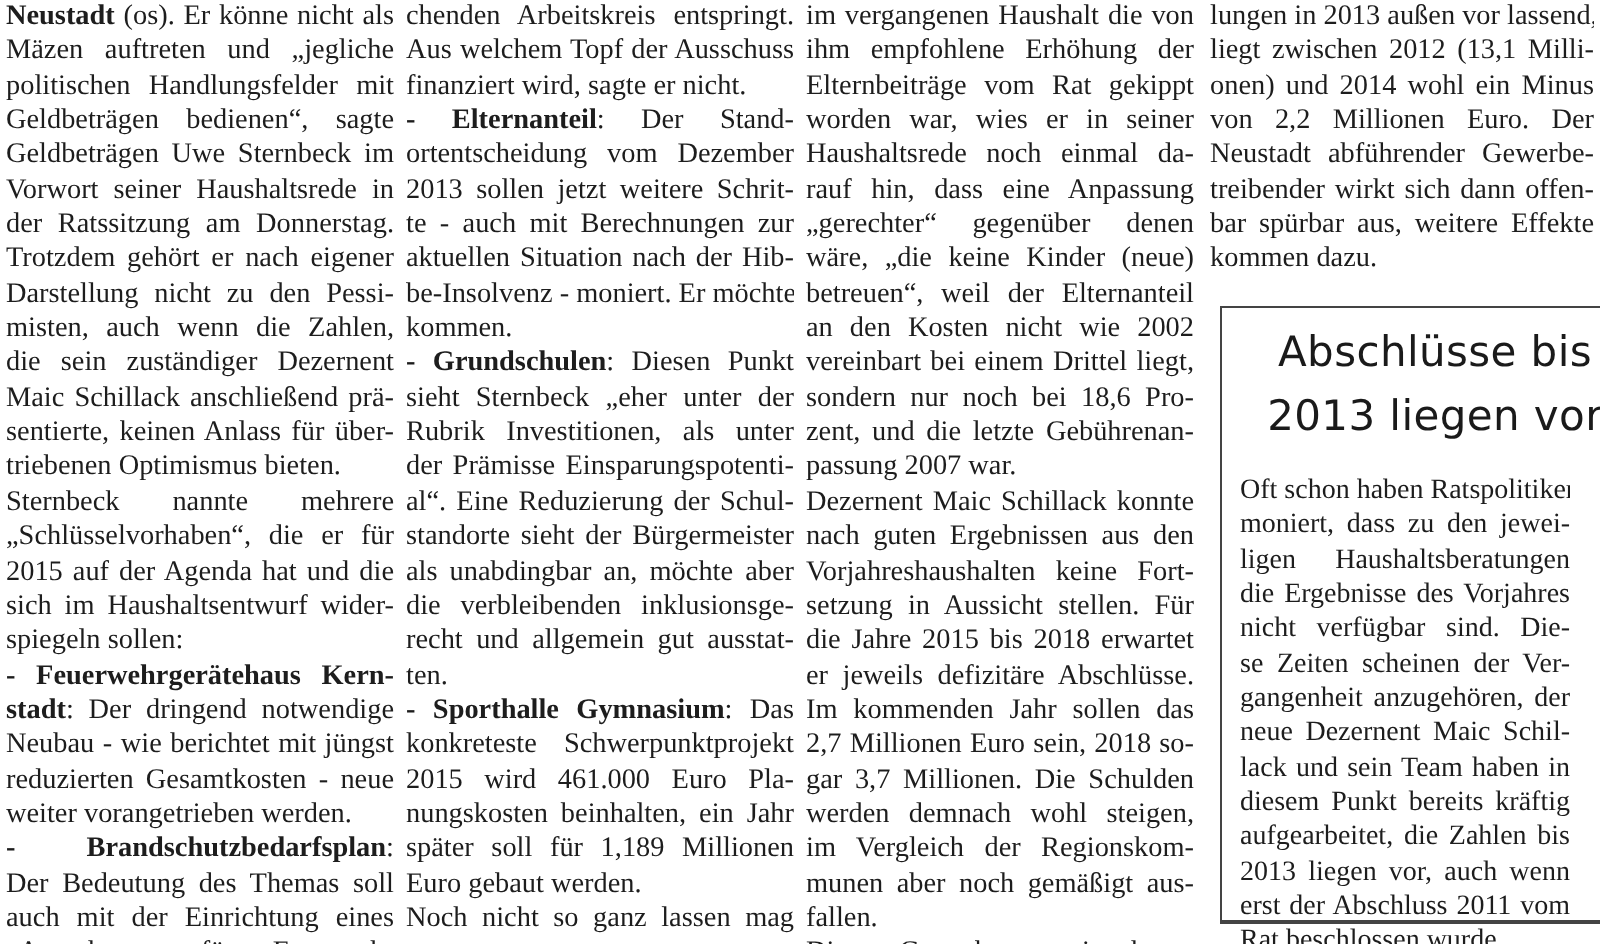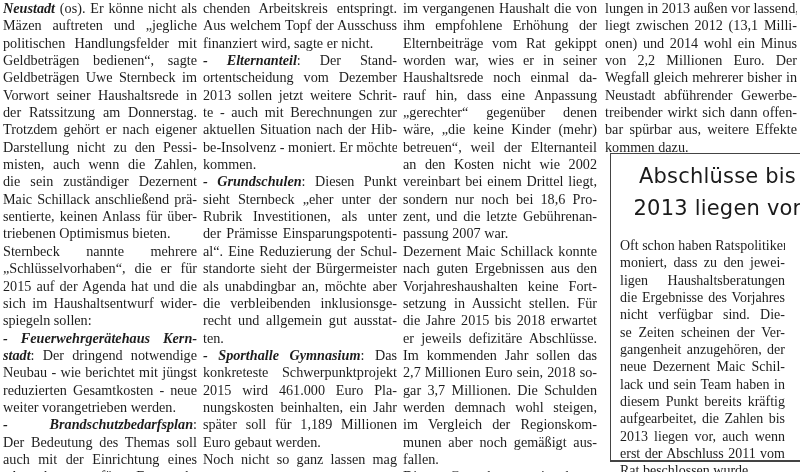--- a/index.html
+++ b/index.html
@@ -2,21 +2,21 @@
 <html><head>
 <meta charset="utf-8">
 <style>
   html, body { margin:0; padding:0; background:#ffffff; }
   body { width:800px; height:472px; overflow:hidden; position:relative;
          font-family:"Liberation Serif", serif; color:#1d1d1d; }
   .col { position:absolute; top:0; width:194px; }
   .line { height:17.35px; line-height:17.35px; font-size:14.2px; white-space:nowrap;
           text-align:justify; text-align-last:justify; overflow:hidden; }
   .line.last { text-align-last:left; }
-  .line b { font-weight:bold;font-style:italic; }
+  .line b { font-weight:bold; }
   #c1 { left:3px; }
   #c2 { left:203px; }
   #c3 { left:403px; }
   #c4 { left:605px; width:192px; }
   .box { position:absolute; left:610px; top:153px; width:216px; height:309px;
          border:1.5px solid #444; border-right-width:2.5px; border-bottom-width:2.5px; box-sizing:border-box; }
   .box-title { position:absolute; left:0; right:0; text-align:center;
                font-family:"DejaVu Sans", sans-serif; font-size:21px; color:#1a1a1a; letter-spacing:0.2px; }
   .box-body { position:absolute; left:9px; width:165px; top:83px; }
   .box-body .line { font-size:14px; }
@@ -84,21 +84,21 @@
     <div class="line">Noch nicht so ganz lassen mag</div>
   </div>
 <div id="c3" class="col">
     <div class="line">im vergangenen Haushalt die von</div>
     <div class="line">ihm empfohlene Erhöhung der</div>
     <div class="line">Elternbeiträge vom Rat gekippt</div>
     <div class="line">worden war, wies er in seiner</div>
     <div class="line">Haushaltsrede noch einmal da-</div>
     <div class="line">rauf hin, dass eine Anpassung</div>
     <div class="line">„gerechter“ gegenüber denen</div>
-    <div class="line">wäre, „die keine Kinder (mehr)</div>
+    <div class="line">wäre, „die keine Kinder (neue)</div>
     <div class="line">betreuen“, weil der Elternanteil</div>
     <div class="line">an den Kosten nicht wie 2002</div>
     <div class="line">vereinbart bei einem Drittel liegt,</div>
     <div class="line">sondern nur noch bei 18,6 Pro-</div>
     <div class="line">zent, und die letzte Gebührenan-</div>
     <div class="line last">passung 2007 war.</div>
     <div class="line">Dezernent Maic Schillack konnte</div>
     <div class="line">nach guten Ergebnissen aus den</div>
     <div class="line">Vorjahreshaushalten keine Fort-</div>
     <div class="line">setzung in Aussicht stellen. Für</div>
@@ -111,21 +111,20 @@
     <div class="line">im Vergleich der Regionskom-</div>
     <div class="line">munen aber noch gemäßigt aus-</div>
     <div class="line last">fallen.</div>
     <div class="line">Die Gewerbesteuereinnahmen</div>
   </div>
 <div id="c4" class="col">
     <div class="line">lungen in 2013 außen vor lassend,</div>
     <div class="line">liegt zwischen 2012 (13,1 Milli-</div>
     <div class="line">onen) und 2014 wohl ein Minus</div>
     <div class="line">von 2,2 Millionen Euro. Der</div>
-    <div class="line">Wegfall gleich mehrerer bisher in</div>
     <div class="line">Neustadt abführender Gewerbe-</div>
     <div class="line">treibender wirkt sich dann offen-</div>
     <div class="line">bar spürbar aus, weitere Effekte</div>
     <div class="line last">kommen dazu.</div>
   </div>
 
 <div class="box">
   <div class="box-title" style="top:10px;">Abschlüsse bis</div>
   <div class="box-title" style="top:42px;">2013 liegen vor</div>
   <div class="box-body" id="boxbody">

